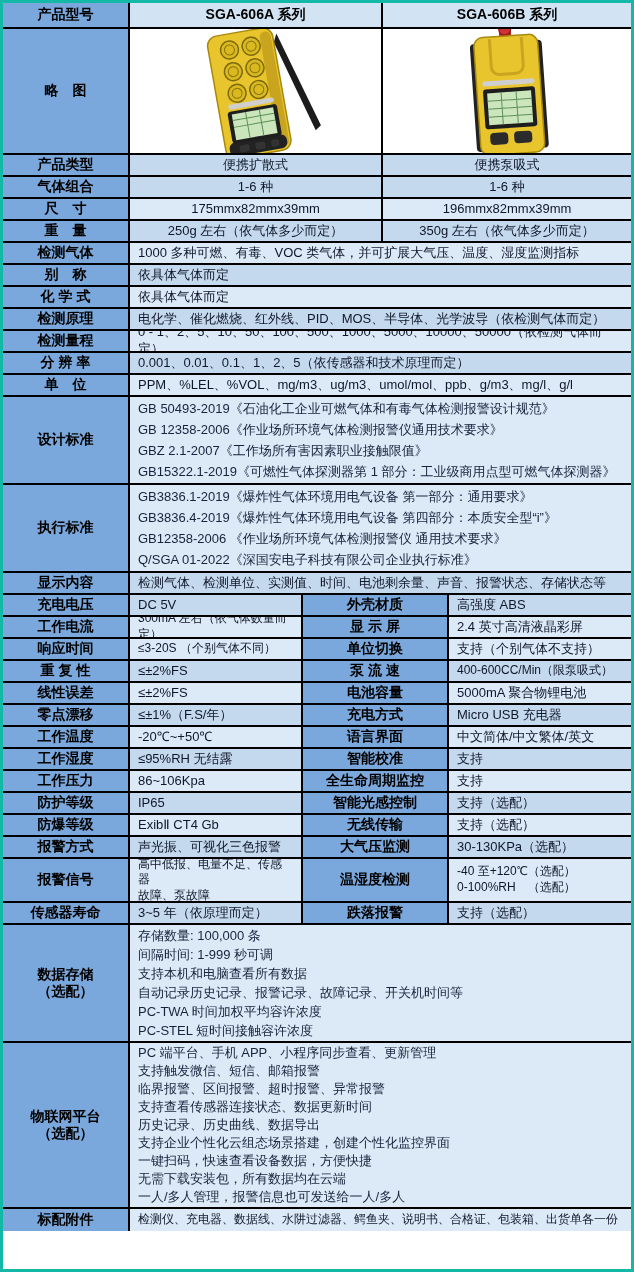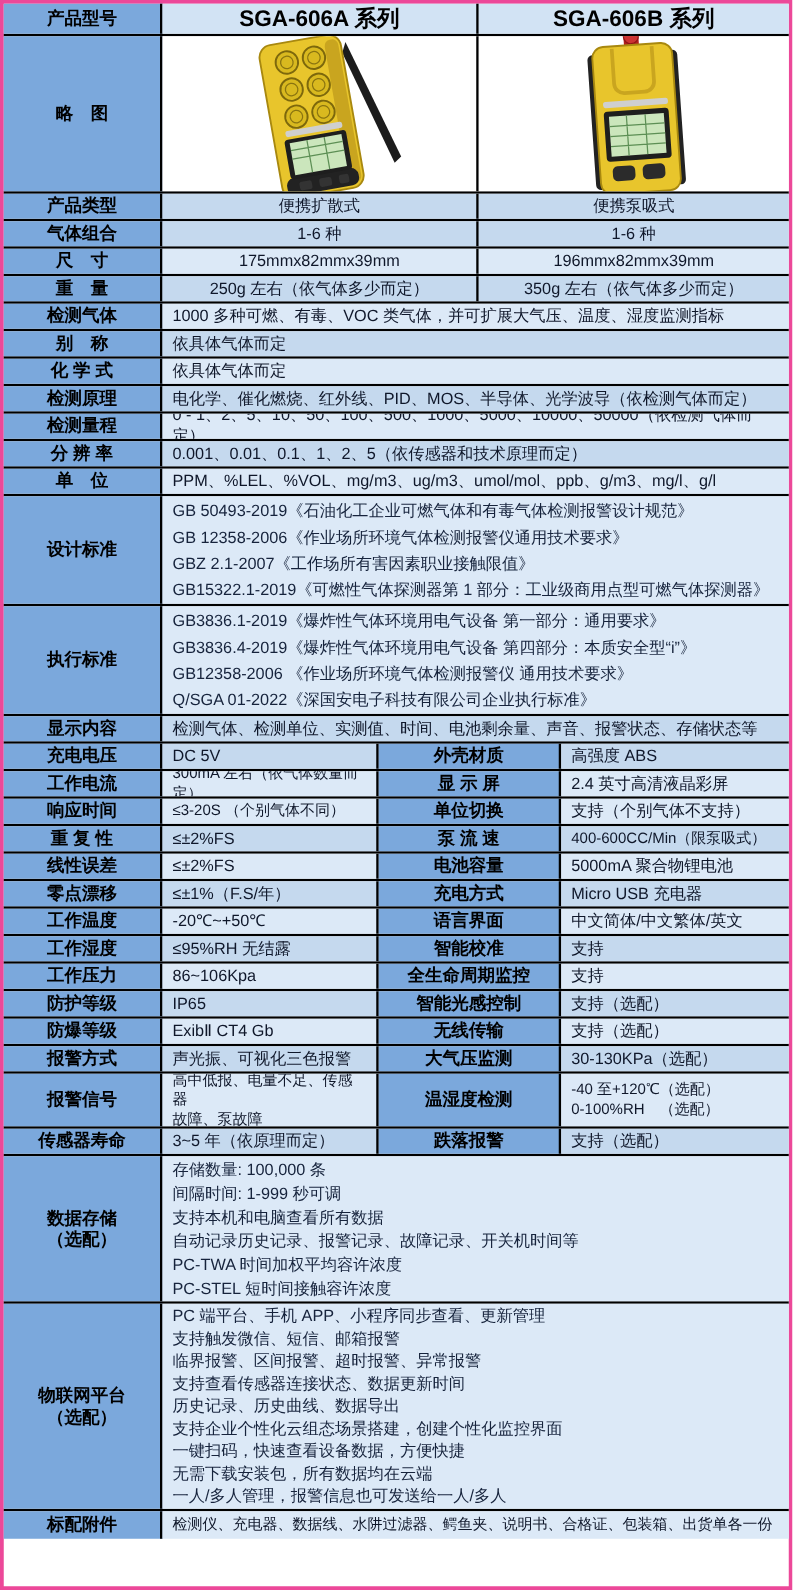--- a/index.html
+++ b/index.html
@@ -5,21 +5,21 @@
   * { box-sizing: border-box; margin: 0; padding: 0; }
   html,body { background:#ffffff; }
   body {
     width: 634px;
     font-family: "Liberation Sans", sans-serif;
     color:#000;
   }
   .sheet {
     width: 634px;
     height: 1272px;
-    border: 3px solid #ec4899;
+    border: 3px solid #14b8a6;
     display: flex;
     flex-direction: column;
     background:#fff;
   }
   .row { display:flex; border-bottom:2px solid #000; flex:0 0 auto; }
   .row:last-child { border-bottom:none; }
   .cell { border-right:2px solid #000; display:flex; align-items:center; justify-content:center; overflow:hidden; }
   .cell:last-child { border-right:none; }
 
   
@@ -37,21 +37,21 @@
 
   .label {
     background:#7BA8DC;
     font-weight:bold;
     font-size:14px;
     text-align:center;
     white-space:pre-line;
     line-height:1.25;
     color:#000;
   }
-  .hval { background:#D2E3F4; font-weight:bold; font-size:18px; text-align:left; }
+  .hval { background:#D2E3F4; font-weight:bold; font-size:14px; text-align:left; }
   .val  { font-size:13px; color:#0f172a; padding:0 8px; white-space:pre-line; line-height:1.3; }
   .val.small { font-size:12px; }
   .left   { justify-content:flex-start; text-align:left; }
   .center { justify-content:center; text-align:center; }
   .light { background:#DCE9F7; }
   .blue  { background:#C5D9EE; }
 
   .imgcell { background:#ffffff; }
 
   

